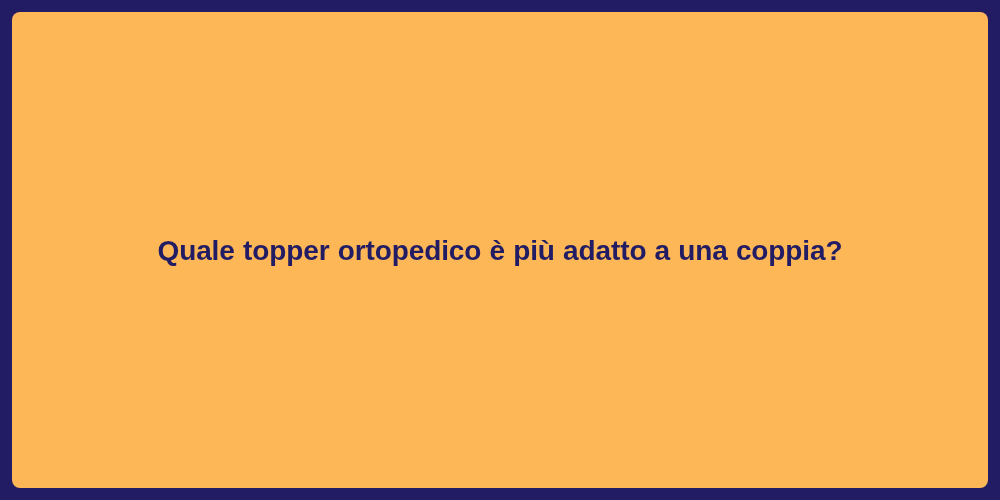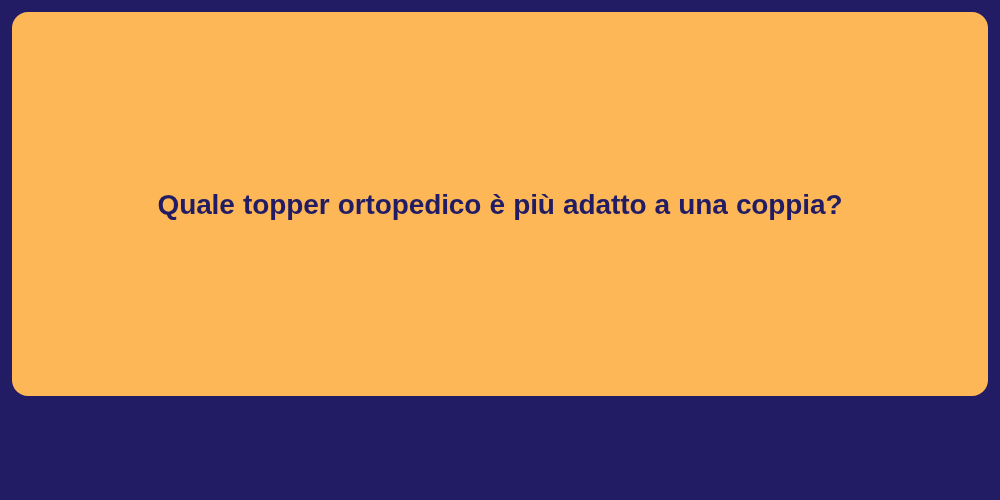--- a/index.html
+++ b/index.html
@@ -53,16 +53,16 @@
     line-height: 1.25;
     letter-spacing: -0.1px;
     word-spacing: 0.5px;
     -webkit-font-smoothing: antialiased;
   }
 </style>
 </head>
 <body>
 
 <div id="banner-root" style="background: rgb(33, 28, 99);">
-  <div id="banner-panel" style="background: rgb(253, 183, 87); inset: 12px; width: 976px; height: 384px; border-radius: 16px;">
+  <div id="banner-panel" style="background: rgb(253, 183, 87); inset: 12px; width: 976px; height: 476px; border-radius: 8px;">
     <h1 id="banner-headline" style="color: rgb(33, 28, 99); font-size: 28px; font-weight: 700; text-align: center;">Quale topper ortopedico è più adatto a una coppia?</h1>
   </div>
 </div>
 
 </body></html>

